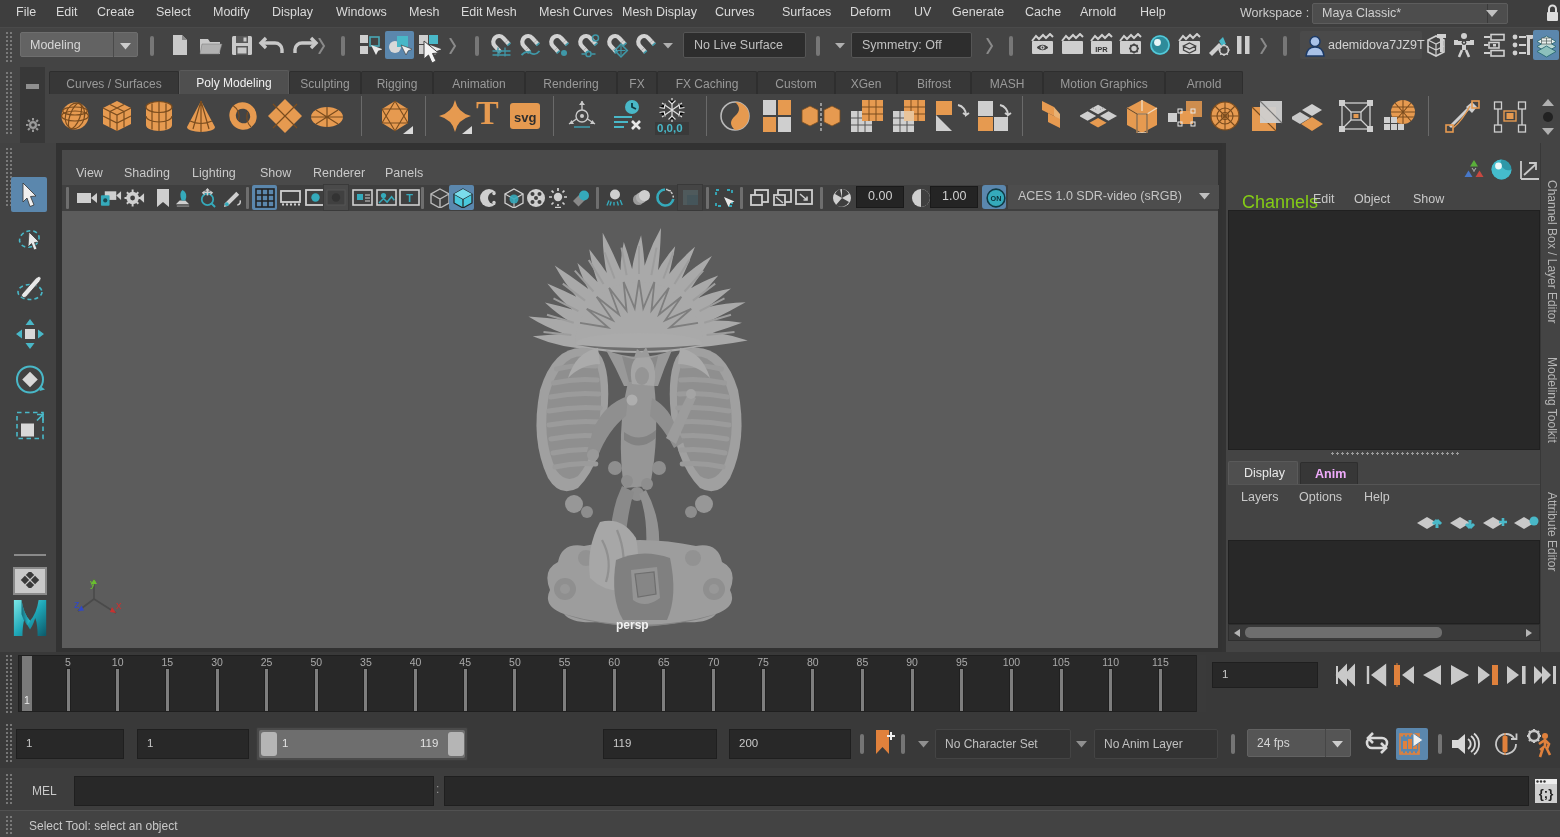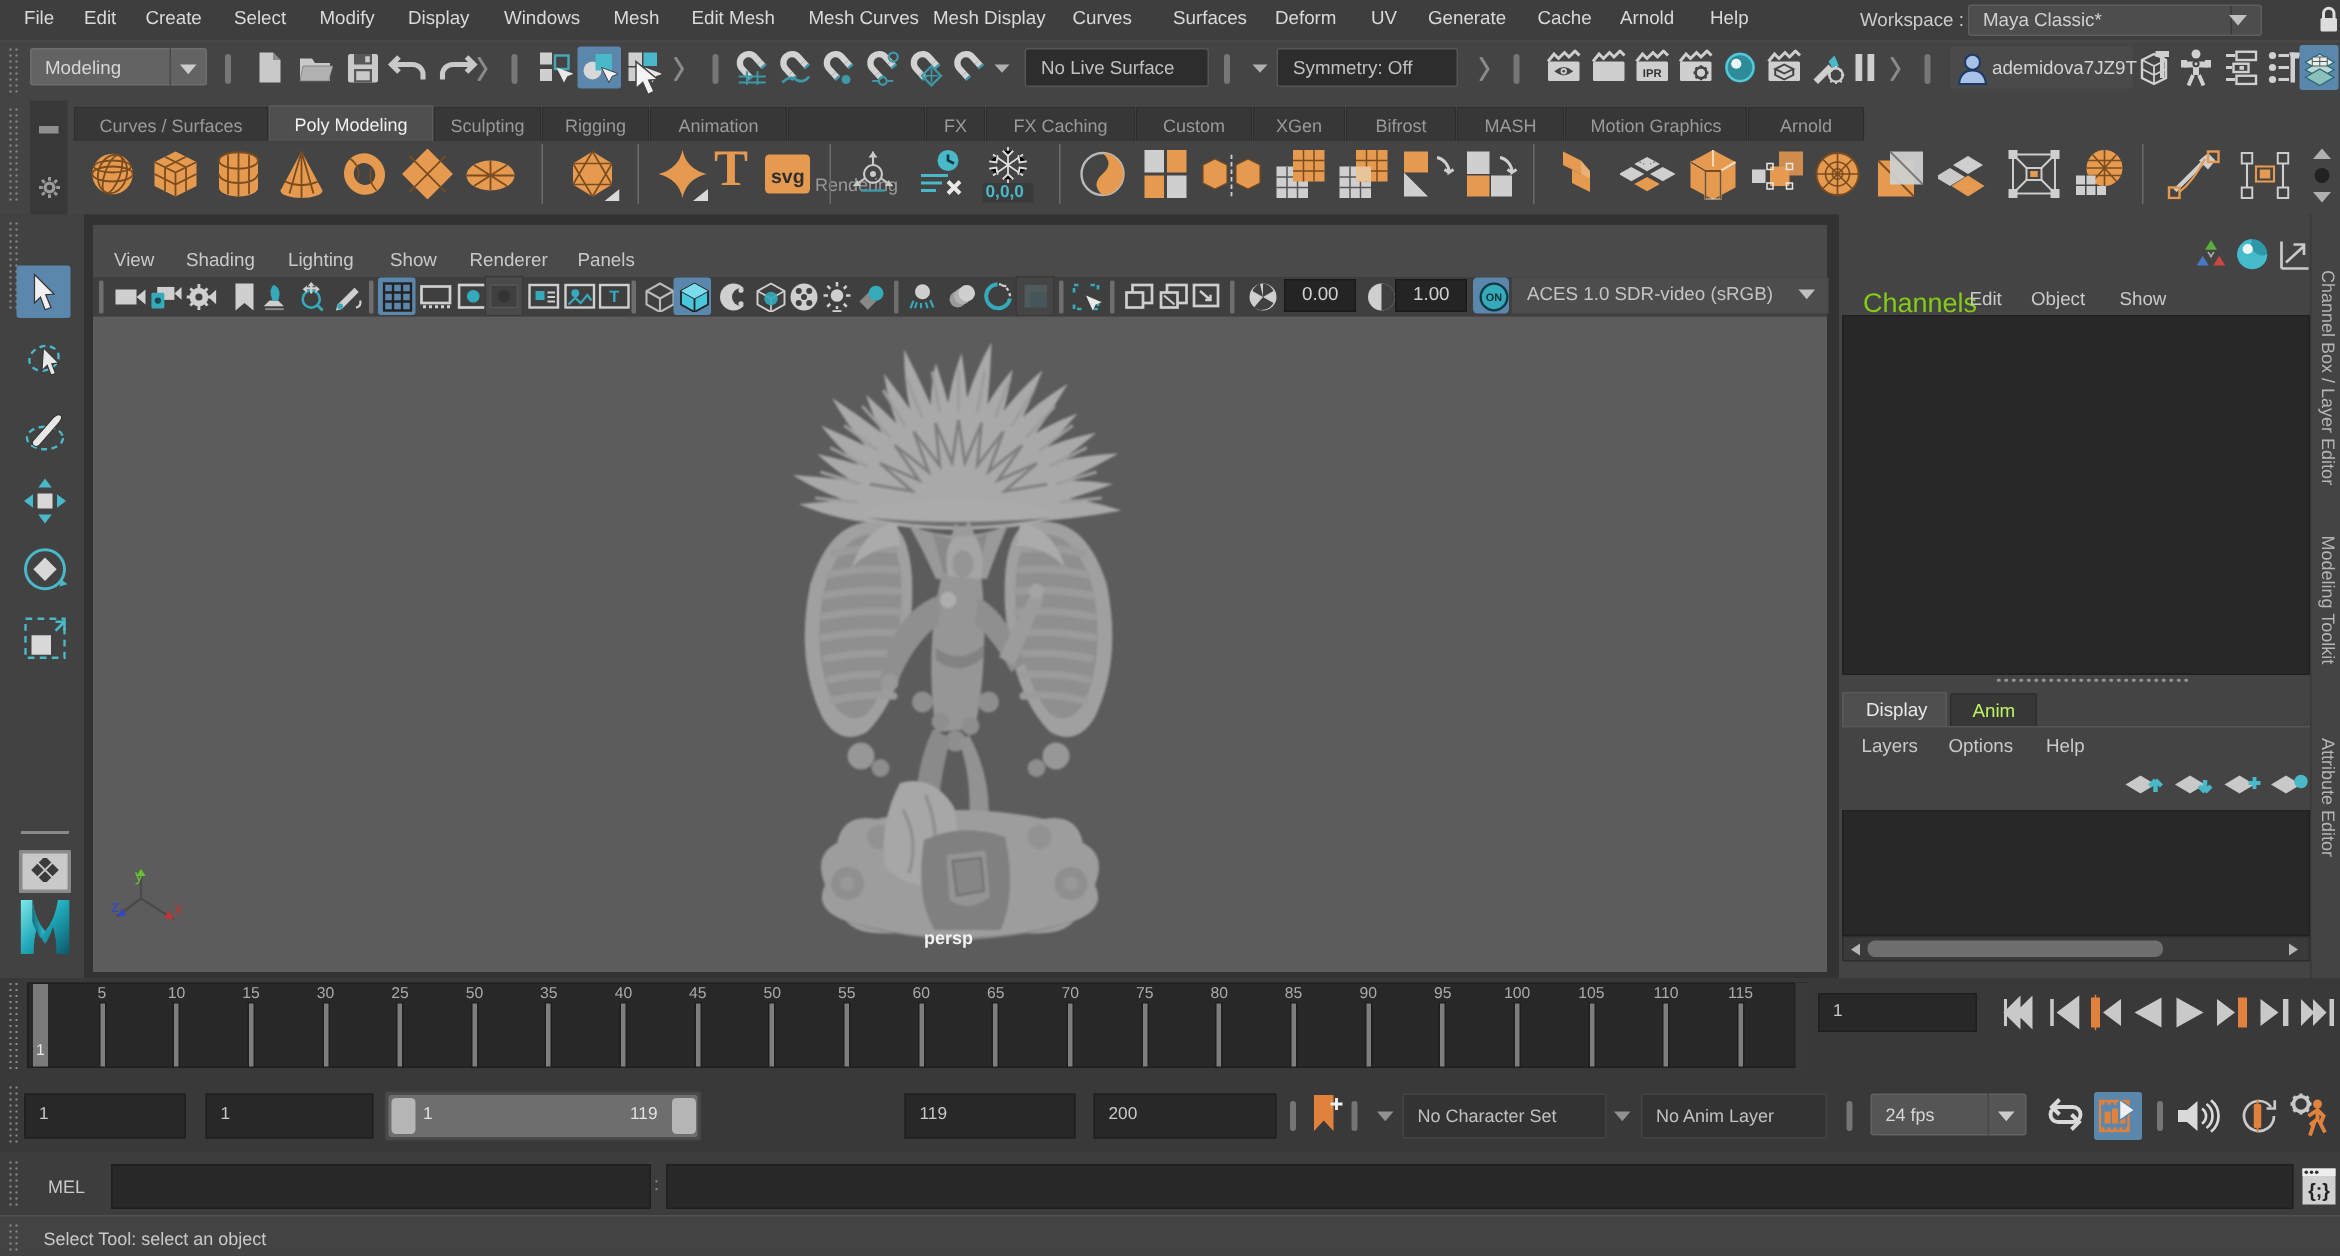--- a/index.html
+++ b/index.html
@@ -291,21 +291,21 @@
     <div class="txt" style="left:114.0px;top:77px;font-size:12px;color:#9a9a9a;font-weight:normal;transform:translateX(-50%);">Curves / Surfaces</div>
     <div class="abs" style="left:179px;top:70px;width:110px;height:24px;background:#4f4f4f;border:1px solid #5a5a5a;border-bottom:none;border-radius:2px 2px 0 0;"></div>
     <div class="txt" style="left:234.0px;top:76px;font-size:12px;color:#f0f0f0;font-weight:normal;transform:translateX(-50%);">Poly Modeling</div>
     <div class="abs" style="left:289px;top:71px;width:72px;height:23px;background:#373737;border:1px solid #2e2e2e;border-bottom:none;border-radius:2px 2px 0 0;"></div>
     <div class="txt" style="left:325.0px;top:77px;font-size:12px;color:#9a9a9a;font-weight:normal;transform:translateX(-50%);">Sculpting</div>
     <div class="abs" style="left:361px;top:71px;width:72px;height:23px;background:#373737;border:1px solid #2e2e2e;border-bottom:none;border-radius:2px 2px 0 0;"></div>
     <div class="txt" style="left:397.0px;top:77px;font-size:12px;color:#9a9a9a;font-weight:normal;transform:translateX(-50%);">Rigging</div>
     <div class="abs" style="left:433px;top:71px;width:92px;height:23px;background:#373737;border:1px solid #2e2e2e;border-bottom:none;border-radius:2px 2px 0 0;"></div>
     <div class="txt" style="left:479.0px;top:77px;font-size:12px;color:#9a9a9a;font-weight:normal;transform:translateX(-50%);">Animation</div>
     <div class="abs" style="left:525px;top:71px;width:92px;height:23px;background:#373737;border:1px solid #2e2e2e;border-bottom:none;border-radius:2px 2px 0 0;"></div>
-    <div class="txt" style="left:571.0px;top:77px;font-size:12px;color:#9a9a9a;font-weight:normal;transform:translateX(-50%);margin-top:39px;">Rendering</div>
+    <div class="txt" style="left:571.0px;top:77px;font-size:12px;color:#9a9a9a;font-weight:normal;transform:translateX(-50%);">Rendering</div>
     <div class="abs" style="left:617px;top:71px;width:40px;height:23px;background:#373737;border:1px solid #2e2e2e;border-bottom:none;border-radius:2px 2px 0 0;"></div>
     <div class="txt" style="left:637.0px;top:77px;font-size:12px;color:#9a9a9a;font-weight:normal;transform:translateX(-50%);">FX</div>
     <div class="abs" style="left:657px;top:71px;width:100px;height:23px;background:#373737;border:1px solid #2e2e2e;border-bottom:none;border-radius:2px 2px 0 0;"></div>
     <div class="txt" style="left:707.0px;top:77px;font-size:12px;color:#9a9a9a;font-weight:normal;transform:translateX(-50%);">FX Caching</div>
     <div class="abs" style="left:757px;top:71px;width:78px;height:23px;background:#373737;border:1px solid #2e2e2e;border-bottom:none;border-radius:2px 2px 0 0;"></div>
     <div class="txt" style="left:796.0px;top:77px;font-size:12px;color:#9a9a9a;font-weight:normal;transform:translateX(-50%);">Custom</div>
     <div class="abs" style="left:835px;top:71px;width:62px;height:23px;background:#373737;border:1px solid #2e2e2e;border-bottom:none;border-radius:2px 2px 0 0;"></div>
     <div class="txt" style="left:866.0px;top:77px;font-size:12px;color:#9a9a9a;font-weight:normal;transform:translateX(-50%);">XGen</div>
     <div class="abs" style="left:897px;top:71px;width:74px;height:23px;background:#373737;border:1px solid #2e2e2e;border-bottom:none;border-radius:2px 2px 0 0;"></div>
     <div class="txt" style="left:934.0px;top:77px;font-size:12px;color:#9a9a9a;font-weight:normal;transform:translateX(-50%);">Bifrost</div>
@@ -795,21 +795,21 @@
     </svg>
     <div class="txt" style="left:1242px;top:192px;font-size:18px;color:#84cc16;font-weight:normal;">Channels</div>
     <div class="txt" style="left:1313px;top:192px;font-size:12.5px;color:#c9c9c9;font-weight:normal;">Edit</div>
     <div class="txt" style="left:1354px;top:192px;font-size:12.5px;color:#c9c9c9;font-weight:normal;">Object</div>
     <div class="txt" style="left:1413px;top:192px;font-size:12.5px;color:#c9c9c9;font-weight:normal;">Show</div>
     <div class="abs" style="left:1228px;top:210px;width:312px;height:240px;background:#282828;border:1px solid #202020;"></div>
     <div class="abs" style="left:1330px;top:452px;width:130px;height:3px;background-image:radial-gradient(circle,#9a9a9a 1px,transparent 1.3px);background-size:5px 3px;"></div>
     <div class="abs" style="left:1228px;top:461px;width:70px;height:23px;background:#4f4f4f;border:1px solid #5a5a5a;border-bottom:none;border-radius:2px 2px 0 0;"></div>
     <div class="txt" style="left:1244px;top:466px;font-size:12.5px;color:#e8e8e8;font-weight:normal;">Display</div>
     <div class="abs" style="left:1300px;top:462px;width:58px;height:22px;background:#373737;border:1px solid #2e2e2e;border-bottom:none;border-radius:2px 2px 0 0;"></div>
-    <div class="txt" style="left:1315px;top:467px;font-size:12.5px;color:#bef264;font-weight:normal;">Anim</div>
+    <div class="txt" style="left:1315px;top:467px;font-size:12.5px;color:#f0abfc;font-weight:bold;">Anim</div>
     <div class="abs" style="left:1228px;top:484px;width:312px;height:1px;background:#555;"></div>
     <div class="txt" style="left:1241px;top:490px;font-size:12.5px;color:#c9c9c9;font-weight:normal;">Layers</div>
     <div class="txt" style="left:1299px;top:490px;font-size:12.5px;color:#c9c9c9;font-weight:normal;">Options</div>
     <div class="txt" style="left:1364px;top:490px;font-size:12.5px;color:#c9c9c9;font-weight:normal;">Help</div>
     <svg class="abs" style="left:1415px;top:514px" width="30" height="22" viewBox="0 0 30 22">
       <path d="M12 3 l10 6 -10 6 -10-6 z" fill="#c9c9c9"></path>
       <path d="M22 14 v-8 M22 6 l-4 4 M22 6 l4 4" stroke="#49b8c8" stroke-width="3"></path>
     </svg>
     <svg class="abs" style="left:1448px;top:514px" width="30" height="22" viewBox="0 0 30 22">
       <path d="M12 3 l10 6 -10 6 -10-6 z" fill="#c9c9c9"></path>

